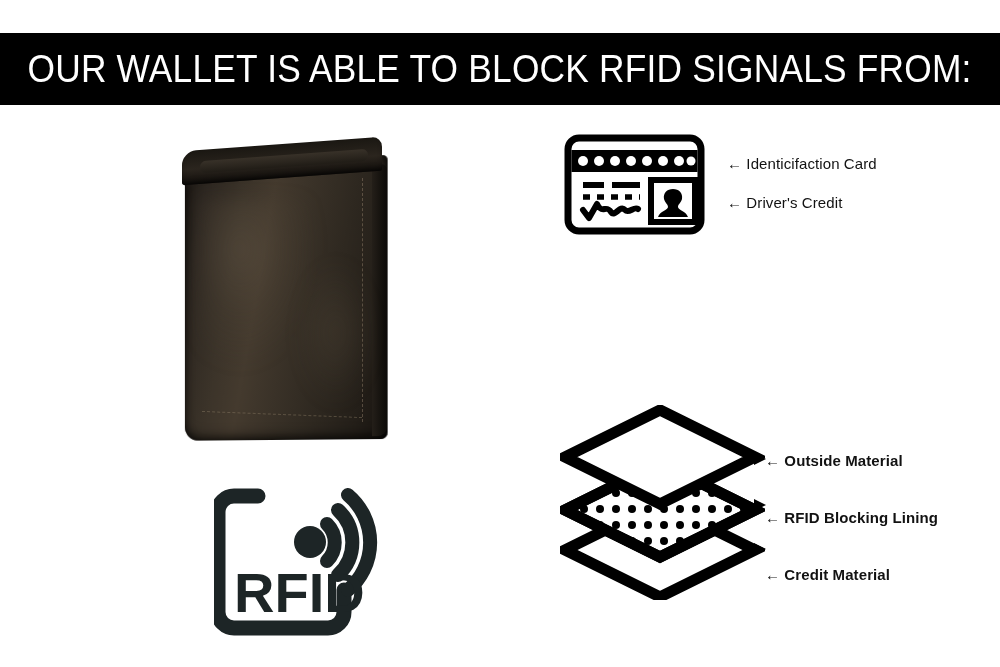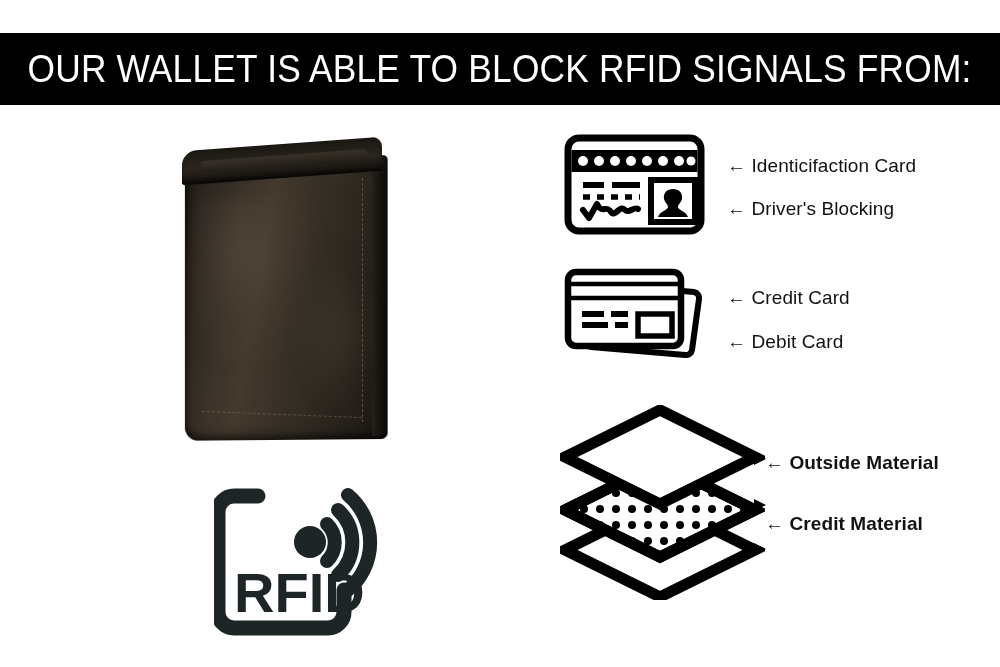--- a/index.html
+++ b/index.html
@@ -170,21 +170,21 @@
 
   .labels {
     position: absolute;
     font-size: 19px;
     color: #111111;
     line-height: 1;
     white-space: nowrap;
   }
   .label-line {
     display: block;
-    font-size: 19px;
+    font-size: 15px;
     color: #121212;
     letter-spacing: 0.1px;
   }
   #id-labels     { left: 165px; top: 24px; }
   #id-labels .label-line + .label-line { margin-top: 24px; }
   #card-labels   { left: 165px; top: 26px; }
   #card-labels .label-line + .label-line { margin-top: 25px; }
   #layer-labels  { left: 205px; top: 48px; }
   #layer-labels .label-line + .label-line { margin-top: 42px; }
 </style>
@@ -243,46 +243,24 @@
       <line x1="50" y1="53" x2="78" y2="53" stroke="#000000" stroke-width="6"></line>
       <line x1="21" y1="65" x2="78" y2="65" stroke="#000000" stroke-width="5.5" stroke-dasharray="7 7"></line>
 
       <path d="M 21 78 L 27 86 L 35 72 C 40 83 44 72 49 80 C 53 86 58 72 63 78 C 67 82 72 74 76 77" fill="none" stroke="#000000" stroke-width="6" stroke-linecap="round" stroke-linejoin="round"></path>
 
       <rect x="89" y="48" width="44" height="42" fill="#ffffff" stroke="#000000" stroke-width="6"></rect>
       <path d="M 111 57 C 117 57 121 61 120 67 C 119 71 116 72 116 75 C 116 78 124 79 126 85 L 96 85 C 98 79 106 78 106 75 C 106 72 103 71 102 67 C 101 61 105 57 111 57 Z" fill="#000000"></path>
     </svg>
     <div class="labels" id="id-labels">
       <span class="label-line">← Identicifaction Card</span>
-      <span class="label-line">← Driver's Blocking</span>
+      <span class="label-line">← Driver's Credit</span>
     </div>
   </div>
 
-  <div class="icon-row" id="row-card">
-    <svg class="row-icon" width="148" height="100" viewBox="0 0 148 100">
-
-      <path d="M 38 22 L 132 30 A 6 6 0 0 1 137 37 L 130 88 A 6 6 0 0 1 123 93 L 29 85 A 6 6 0 0 1 24 78 L 31 27 A 6 6 0 0 1 38 22 Z" fill="#ffffff" stroke="#000000" stroke-width="6"></path>
-
-      <rect x="6" y="10" width="113" height="74" rx="8" ry="8" fill="#ffffff" stroke="#000000" stroke-width="6.5"></rect>
-
-      <line x1="9" y1="22" x2="116" y2="22" stroke="#000000" stroke-width="4.5"></line>
-      <line x1="9" y1="36" x2="116" y2="36" stroke="#000000" stroke-width="4.5"></line>
-
-      <line x1="20" y1="52" x2="42" y2="52" stroke="#000000" stroke-width="6"></line>
-      <line x1="49" y1="52" x2="66" y2="52" stroke="#000000" stroke-width="6"></line>
-      <line x1="20" y1="63" x2="46" y2="63" stroke="#000000" stroke-width="6"></line>
-      <line x1="53" y1="63" x2="66" y2="63" stroke="#000000" stroke-width="6"></line>
-
-      <rect x="76" y="52" width="34" height="22" fill="#ffffff" stroke="#000000" stroke-width="5.5"></rect>
-    </svg>
-    <div class="labels" id="card-labels">
-      <span class="label-line">← Credit Card</span>
-      <span class="label-line">← Debit Card</span>
-    </div>
-  </div>
 
   <div class="icon-row" id="row-layers">
     <svg class="row-icon" width="205" height="195" viewBox="0 0 205 195">
       <defs>
         <pattern id="dots" x="0" y="0" width="16" height="16" patternUnits="userSpaceOnUse">
           <circle cx="8" cy="8" r="4" fill="#000000"></circle>
         </pattern>
         <clipPath id="midclip">
           <path d="M 100 58 L 195 105 L 100 152 L 5 105 Z"></path>
         </clipPath>
@@ -300,17 +278,18 @@
     </svg>
 
     <svg style="position:absolute; left:192px; top:44px;" width="22" height="110" viewBox="0 0 22 110">
       <path d="M 2 4 L 14 10 L 2 16 Z" fill="#000000"></path>
       <path d="M 2 50 L 14 56 L 2 62 Z" fill="#000000"></path>
       <path d="M 2 94 L 14 100 L 2 106 Z" fill="#000000"></path>
     </svg>
 
     <div class="labels" id="layer-labels">
       <span class="label-line">← Outside Material</span>
+      <span class="label-line">← RFID Blocking Lining</span>
       <span class="label-line">← Credit Material</span>
     </div>
   </div>
 
 </div>
 
 </body></html>

